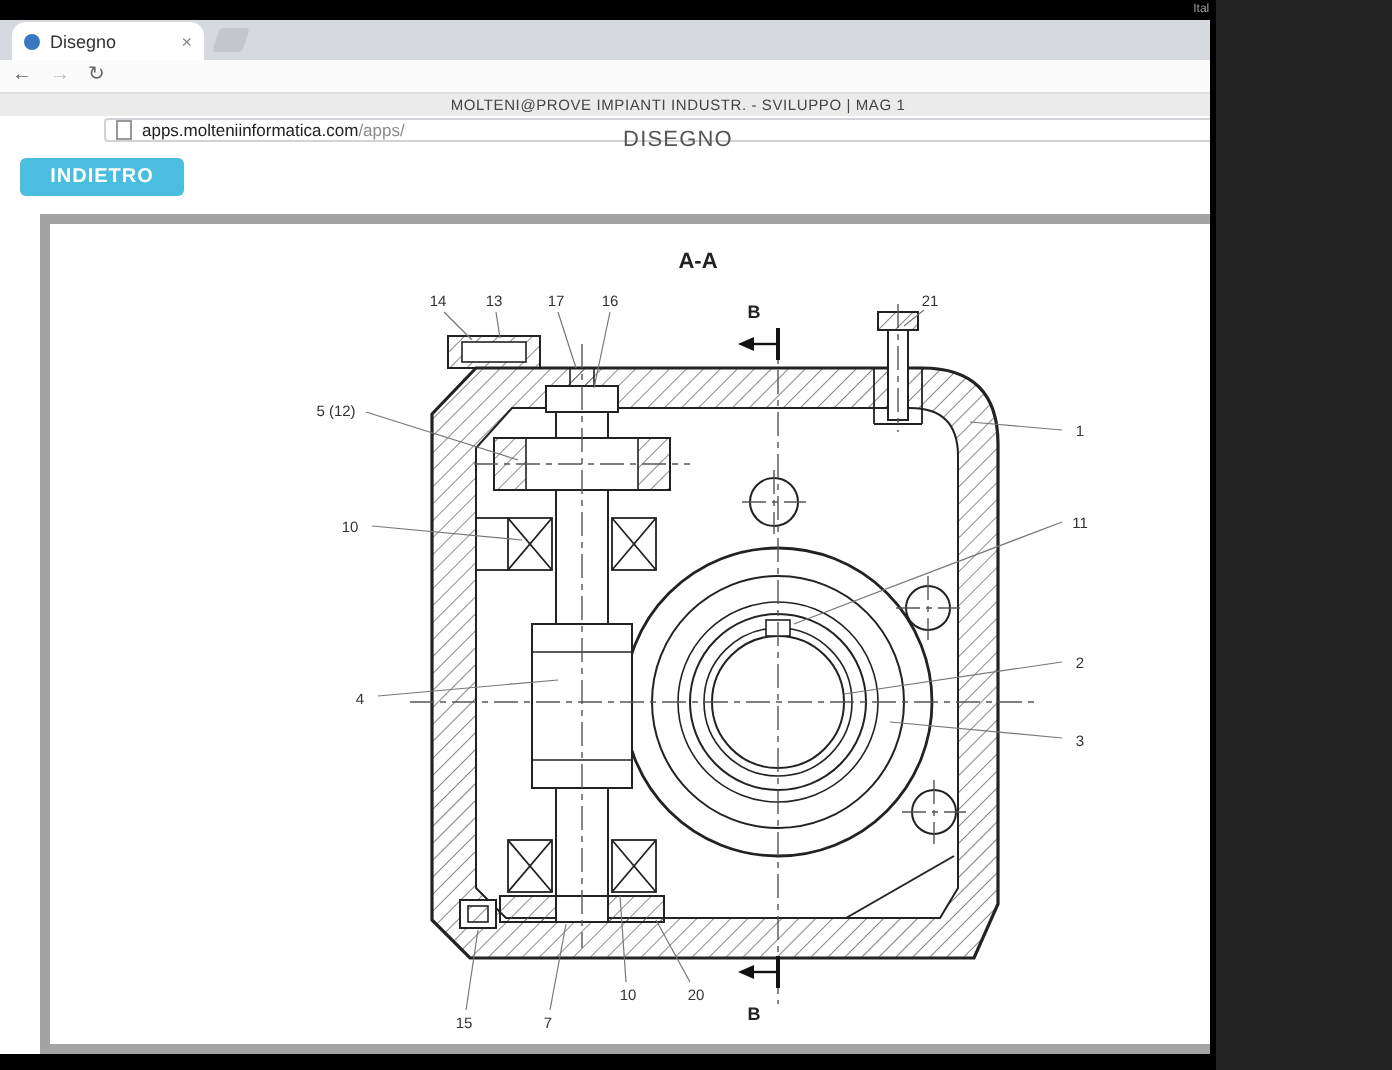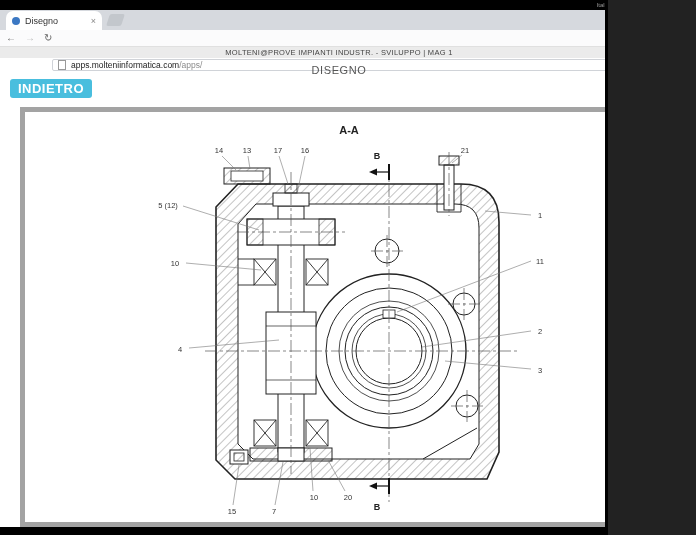--- a/index.html
+++ b/index.html
@@ -34,21 +34,21 @@
   .url{font-size:8.5px;color:#222;white-space:nowrap;}
   .url-path{font-size:8.5px;color:#8b8b8b;white-space:nowrap;}
   .menu-dots{position:absolute;right:3px;top:3px;font-size:9px;color:#666;}
   
   .app-header{position:absolute;top:47px;left:0;width:678px;height:11px;background:#ebebeb;
               display:flex;align-items:center;justify-content:center;font-size:7.5px;
               font-weight:normal;color:#444;letter-spacing:.3px;}
   .page-title{position:absolute;top:64px;left:0;width:678px;text-align:center;
               font-size:11px;color:#555;letter-spacing:.6px;}
   .back-button{position:absolute;left:10px;top:79px;width:82px;height:19px;background:#49bede;
-               color:#fff;font-family:"Liberation Sans",sans-serif;font-size:13px;font-weight:bold;
+               color:#fff;font-family:"Liberation Sans",sans-serif;font-size:10px;font-weight:bold;
                border:none;border-radius:3px;letter-spacing:.5px;cursor:pointer;}
   .panel{position:absolute;left:20px;top:107px;width:657px;height:420px;border:5px solid #a3a3a3;
          background:#fff;box-sizing:border-box;overflow:hidden;}
   
   .vscroll{position:absolute;left:679px;top:47px;width:14px;height:480px;background:#f0f0f0;}
   .vscroll-thumb{position:absolute;left:1px;top:2px;width:12px;height:110px;background:#c6c6c6;}
   svg text{font-family:"Liberation Sans",sans-serif;}
 </style>
 </head>
 <body>

